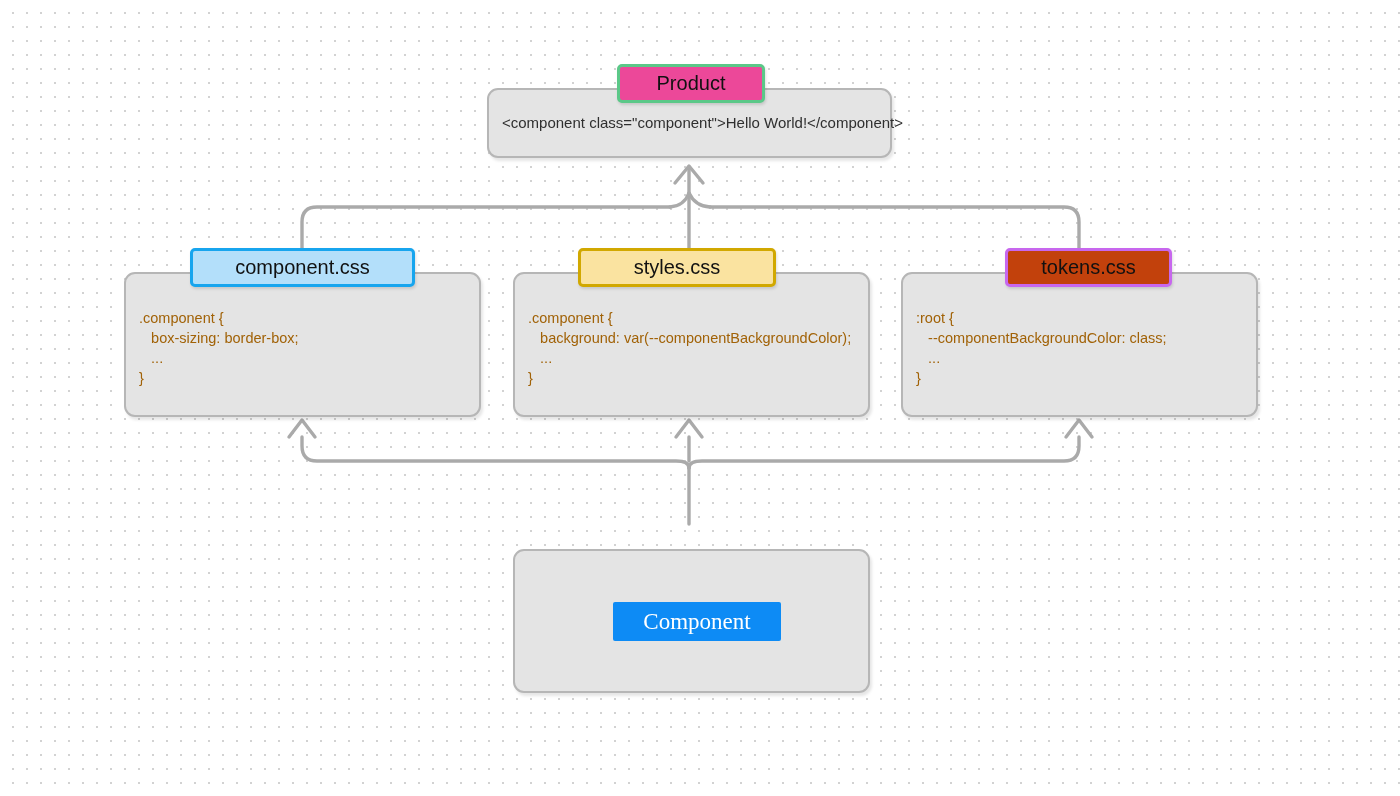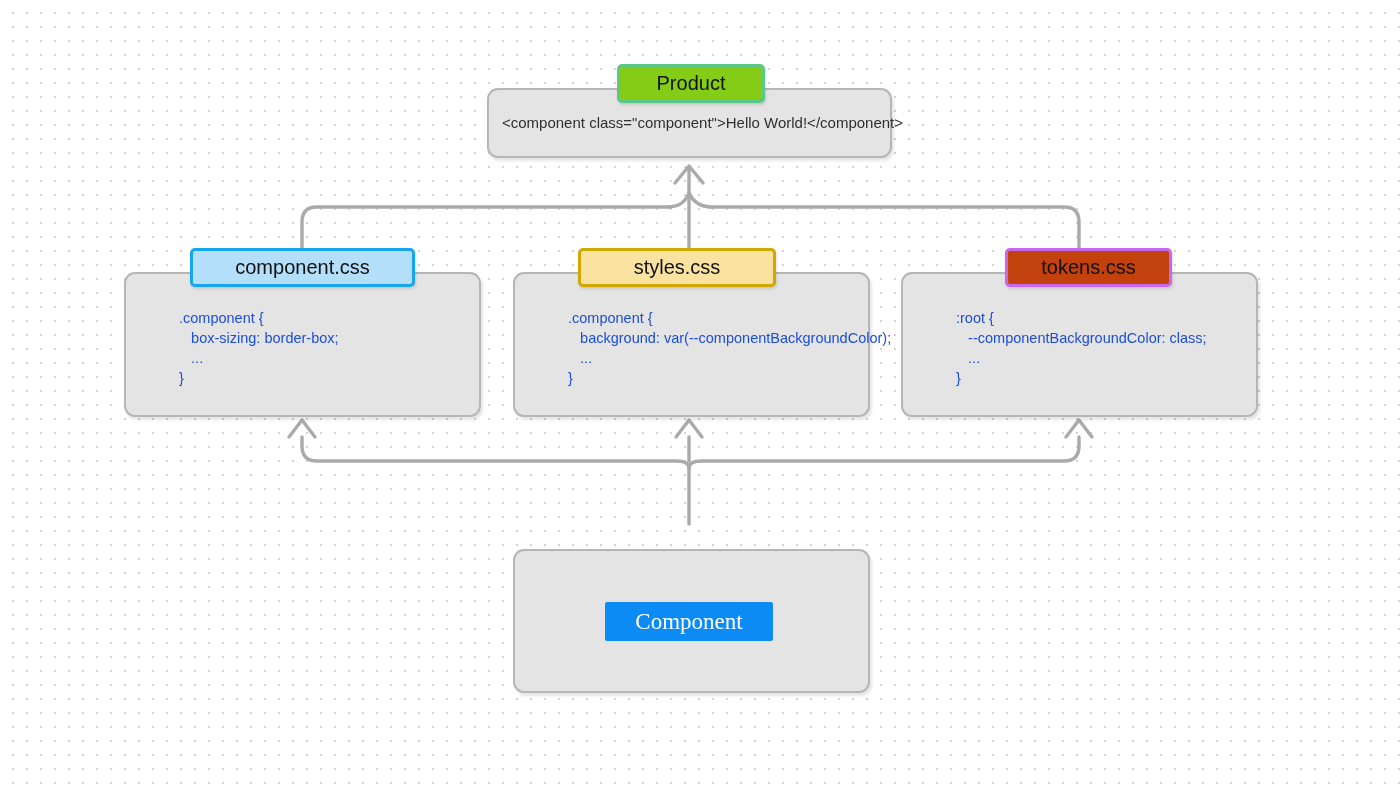--- a/index.html
+++ b/index.html
@@ -62,23 +62,22 @@
     white-space: nowrap;
   }
 
   
   .code {
     position: absolute;
     z-index: 3;
     font-family: "Liberation Sans", sans-serif;
     font-size: 14.5px;
     line-height: 20px;
-    color: #1d4ed8;
+    color: #a16207;
     white-space: pre;
-    margin-left: 40px;
   }
 
   .markup-line {
     position: absolute;
     z-index: 3;
     font-family: "Liberation Sans", sans-serif;
     font-size: 15px;
     color: #2f2f2f;
     white-space: nowrap;
   }
@@ -88,20 +87,21 @@
     position: absolute;
     z-index: 3;
     display: flex;
     align-items: center;
     justify-content: center;
     background: #0d8bf5;
     color: #ffffff;
     font-family: "Liberation Serif", serif;
     font-size: 23px;
     border-radius: 2px;
+    margin-left: 8px;
   }
 </style>
 </head>
 <body>
 
 <div id="canvas">
 
   <svg id="connectors" viewBox="0 0 1400 796" xmlns="http://www.w3.org/2000/svg">
     <g fill="none" stroke="#aaaaaa" stroke-width="3.4" stroke-linecap="round" stroke-linejoin="round">
 
@@ -125,21 +125,21 @@
 
       <path d="M 289 437 L 302 420 L 315 437"></path>
       <path d="M 676 437 L 689 420 L 702 437"></path>
       <path d="M 1066 437 L 1079 420 L 1092 437"></path>
     </g>
   </svg>
 
   <div class="panel" style="left:487px; top:88px; width:405px; height:70px;"></div>
   <div class="markup-line" style="left:502px; top:114px; width:380px;">&lt;component class="component"&gt;Hello World!&lt;/component&gt;</div>
   <div class="tag" style="left:617px; top:64px; width:148px; height:39px;
-              background:#84cc16; border-color:#5bc888;">
+              background:#ec4899; border-color:#5bc888;">
     <span>Product</span>
   </div>
 
   <div class="panel" style="left:124px; top:272px; width:357px; height:145px;"></div>
   <div class="code" style="left:139px; top:308px;">.component {
    box-sizing: border-box;
    ...
 }</div>
   <div class="tag" style="left:190px; top:248px; width:225px; height:39px;
               background:#b3dffa; border-color:#17a5ee;">

